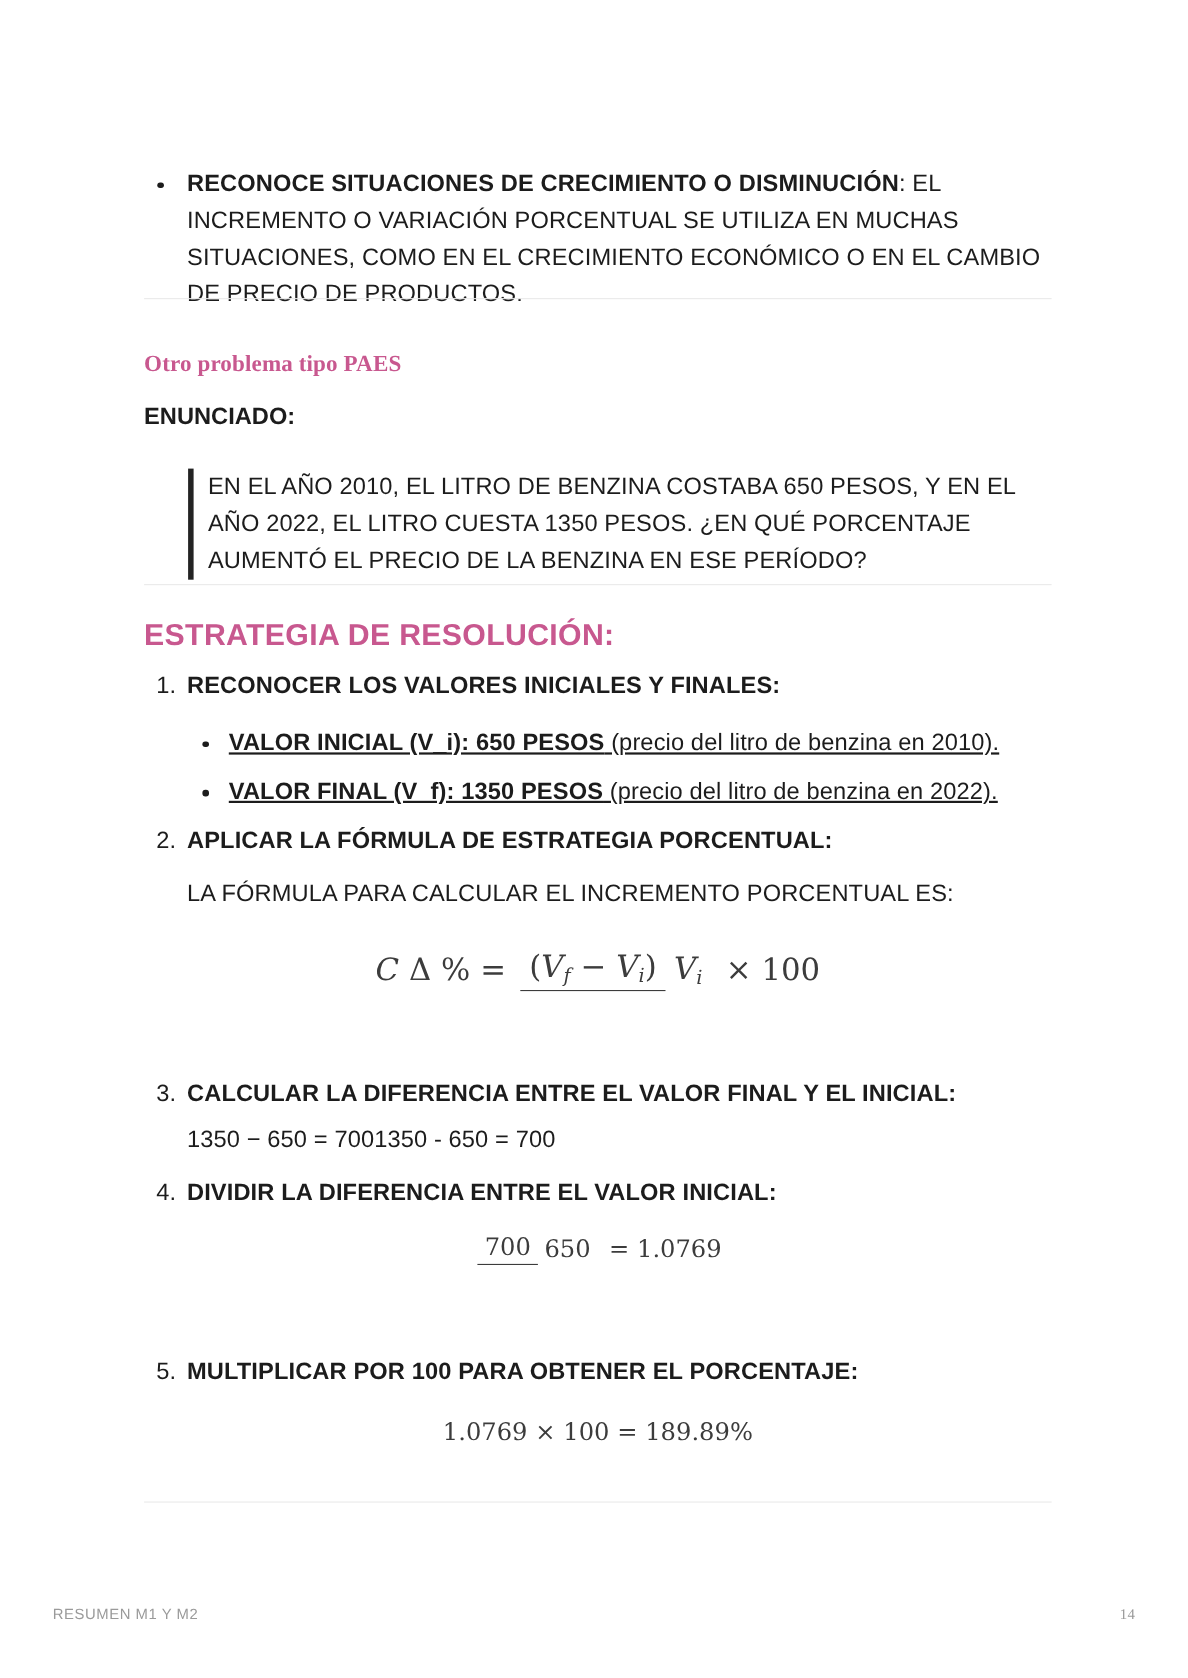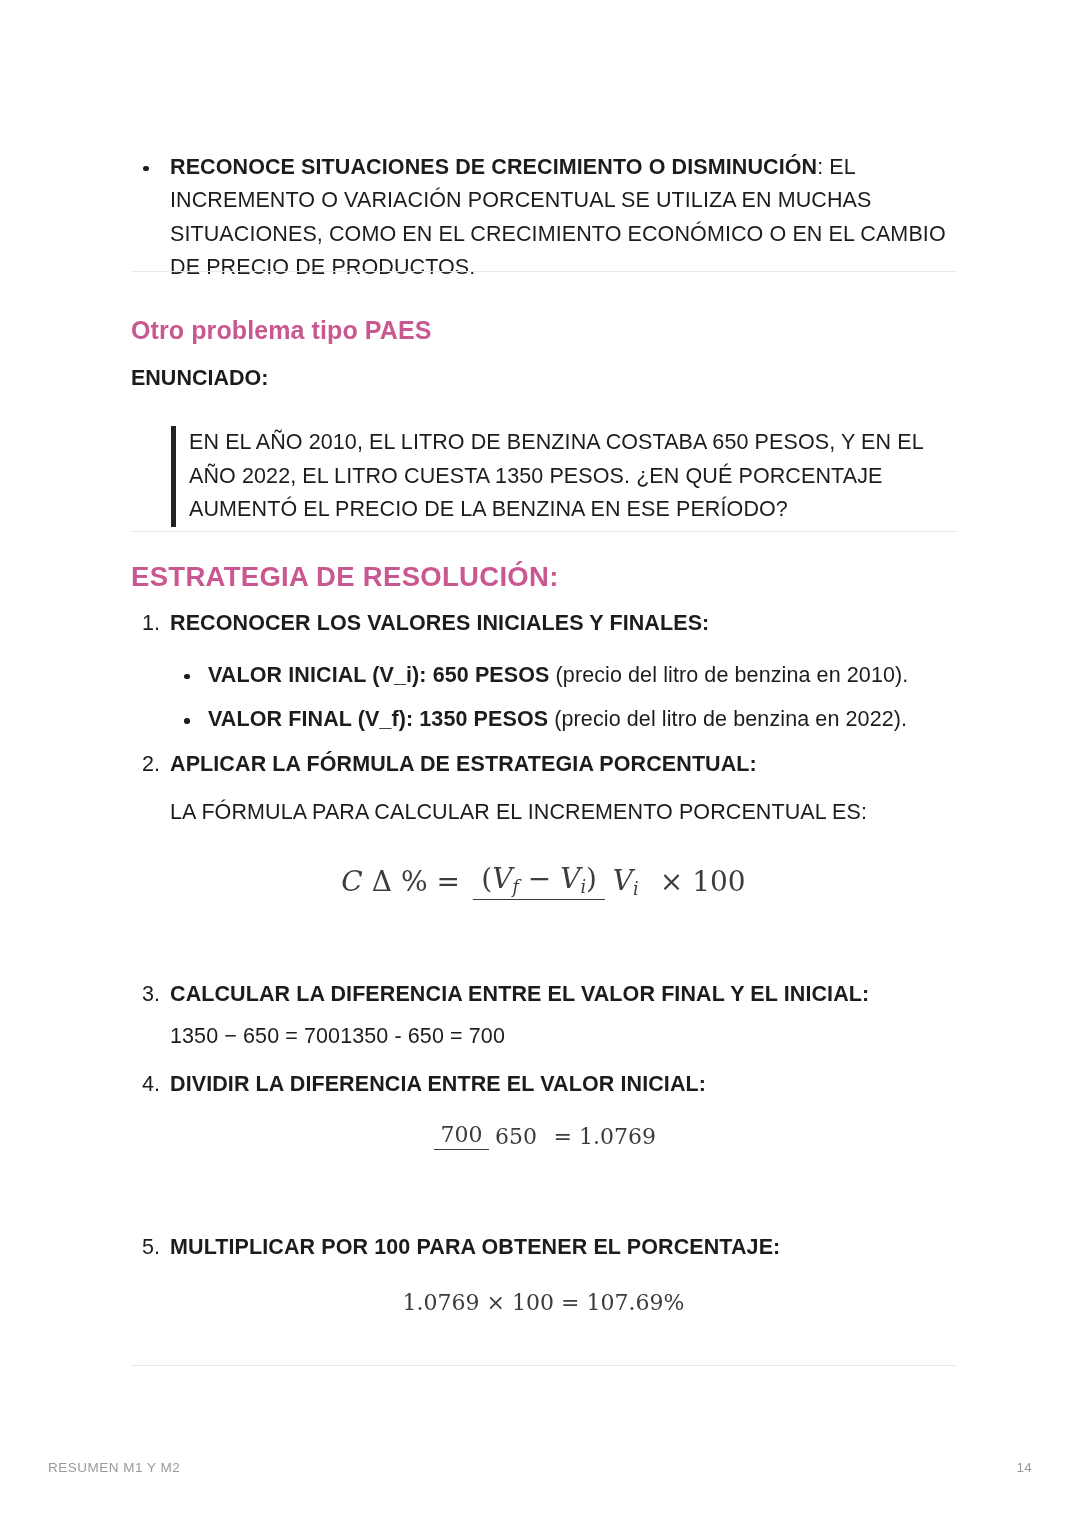--- a/index.html
+++ b/index.html
@@ -77,25 +77,26 @@
   .divider.d1 { top: 271px; }
   .divider.d2 { top: 531px; }
   .divider.d3 { top: 1365px; }
 
   
   .h-pink-1 {
     position: absolute;
     top: 313px;
     left: 0;
     margin: 0;
-    font-size: 25px;
+    font-size: 21px;
     line-height: 34px;
     font-weight: 700;
     color: #c8588f;
     letter-spacing: 0.1px;
+    font-family: Liberation Serif, serif;
   }
   .h-pink-2 {
     position: absolute;
     top: 560px;
     left: 0;
     margin: 0;
     font-size: 27.5px;
     line-height: 34px;
     font-weight: 700;
     color: #c8588f;
@@ -174,20 +175,21 @@
     font-size: 21.5px;
     line-height: 33.5px;
     letter-spacing: 0.1px;
     color: #1c1c1c;
   }
 
   .sub-list {
     margin: 0;
     padding: 0;
     list-style: none;
+    text-decoration: underline;
   }
   .sub-list li {
     position: relative;
     padding-left: 38px;
   }
   .sub-list li::before {
     content: "";
     position: absolute;
     left: 14px;
     top: 15px;
@@ -279,20 +281,21 @@
     color: #9a9a9a;
   }
   .footer-right {
     position: absolute;
     right: 48px;
     top: 1460px;
     font-size: 13.5px;
     letter-spacing: 0.3px;
     color: #9a9a9a;
     text-align: right;
+    font-family: Liberation Serif, serif;
   }
 </style>
 </head>
 <body>
 
 <div class="page">
   <div class="content">
 
     <ul class="top-list">
       <li>
@@ -378,21 +381,21 @@
         <span class="op">1.0769</span>
       </span>
     </div>
 
     <div class="math math-3">
       <span class="mrow">
         <span class="op">1.0769</span>
         <span class="op">×</span>
         <span class="op">100</span>
         <span class="op">=</span>
-        <span class="op">107.69%</span>
+        <span class="op">189.89%</span>
       </span>
     </div>
 
     <div class="divider d3"></div>
 
   </div>
 
   <div class="footer-left">RESUMEN M1 Y M2</div>
   <div class="footer-right">14</div>
 

